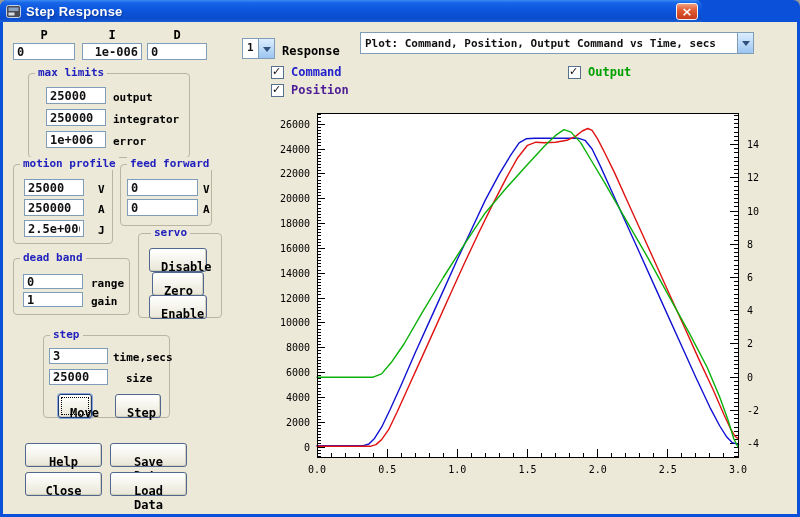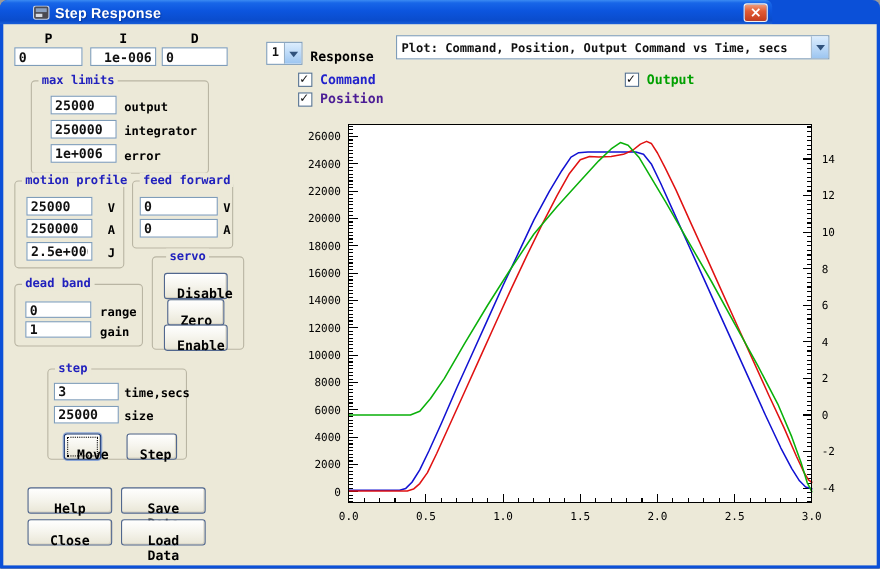--- a/index.html
+++ b/index.html
@@ -8,21 +8,21 @@
 
   .window {
     position:relative; width:800px; height:517px;
     background:#0b50d8; border-radius:7px 7px 1px 1px;
     overflow:hidden;
   }
   .titlebar {
     position:absolute; left:0; top:0; width:702px; height:22px;
     background:linear-gradient(180deg,#3b8bf2 0%,#1866e8 12%,#0c55de 45%,#0a4ccc 85%,#1a5fd8 100%);
     border-radius:6px 6px 0 0;
-    display:flex; align-items:center;padding-left:24px;
+    display:flex; align-items:center;
   }
   .app-icon { width:16px; height:14px; margin:0 4px 0 6px; position:relative; display:inline-block; }
   .title-text {
     color:#fff; font:bold 13px "Liberation Sans", sans-serif;
     text-shadow:1px 1px 1px #0a3aa0; letter-spacing:0.2px;
   }
   .close-btn {
     position:absolute; right:4px; top:3px; width:22px; height:17px;
     background:linear-gradient(180deg,#f0a080 0%,#e25c35 40%,#c53c1c 100%);
     border:1px solid #f4f0ec; border-radius:3px;
@@ -186,21 +186,21 @@
       <span class="lbl" style="left:77px;top:18px">range</span>
       <input class="tbx" style="left: 9px; top: 33px; width: 60px; height: 15px;" value="1">
       <span class="lbl" style="left:77px;top:36px">gain</span>
     </div>
 
     <div class="grp" style="left:40px;top:313px;width:127px;height:83px">
       <span class="grp-label">step</span>
       <input class="tbx" style="left: 5px; top: 12px; width: 59px; height: 16px;" value="3">
       <span class="lbl" style="left:69px;top:15px">time,secs</span>
       <input class="tbx" style="left: 5px; top: 33px; width: 59px; height: 16px;" value="25000">
-      <span class="lbl" style="left:69px;top:36px">size</span>
+      <span class="lbl" style="left:82px;top:36px">size</span>
       <button class="btn btn-default" style="left:14px;top:58px;width:34px;height:17px">Move</button>
       <button class="btn" style="left:71px;top:58px;width:46px;height:17px">Step</button>
     </div>
 
     <button class="btn" style="left:22px;top:421px;width:77px;height:17px">Help</button>
     <button class="btn" style="left:107px;top:421px;width:77px;height:17px">Save Data</button>
     <button class="btn" style="left:22px;top:450px;width:77px;height:17px">Close</button>
     <button class="btn" style="left:107px;top:450px;width:77px;height:17px">Load Data</button>
 
     <svg id="plot-svg" class="plot-svg" width="535" height="380">

